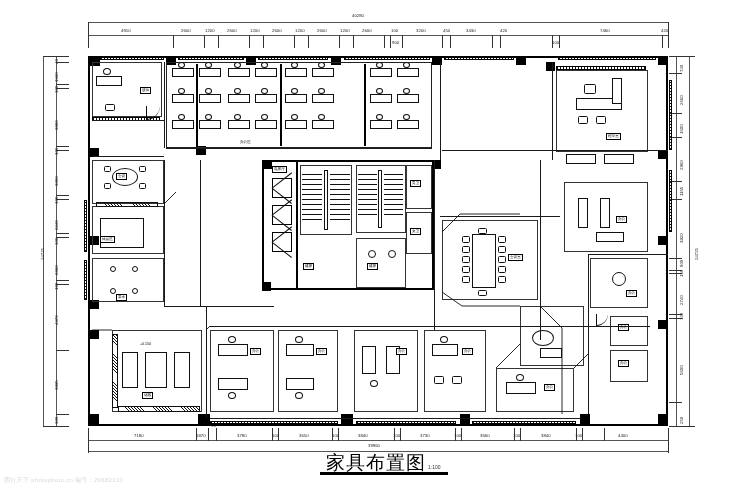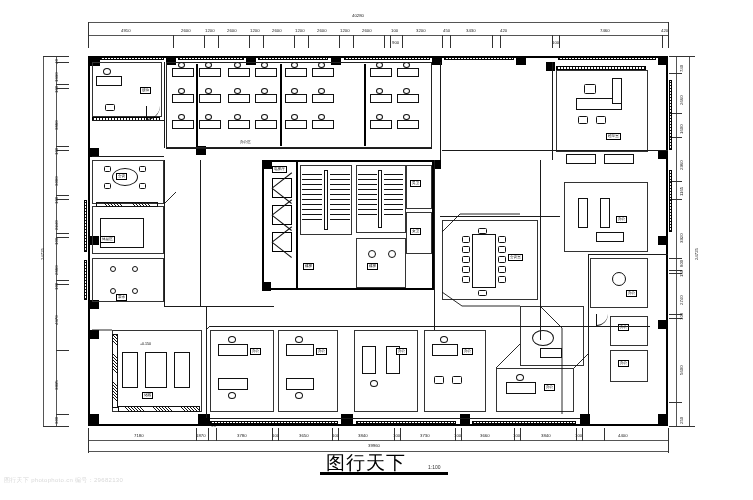--- a/index.html
+++ b/index.html
@@ -540,20 +540,20 @@
       <path d="M540,306 L562,328 L562,414"></path>
       <path d="M496,368 L520,344"></path>
       <path d="M574,368 L588,354"></path>
       <path d="M206,330 L210,326"></path>
       <path d="M164,204 L176,192"></path>
       <path d="M92,330 L112,330"></path>
     </g>
   </svg>
 
   <div>
-    <div class="title" style="left:326px;top:450px;">图行天下</div>
+    <div class="title" style="left:326px;top:450px;">家具布置图</div>
     <div class="titlesub" style="left:428px;top:464px;">1:100</div>
     <div class="titlebar" style="left:320px;top:472px;width:128px;height:3.4px;"></div>
   </div>
 
   <div class="wm" style="left:4px;top:476px;">图行天下 photophoto.cn  编号：29682130</div>
 
 </div>
 
 </body></html>

